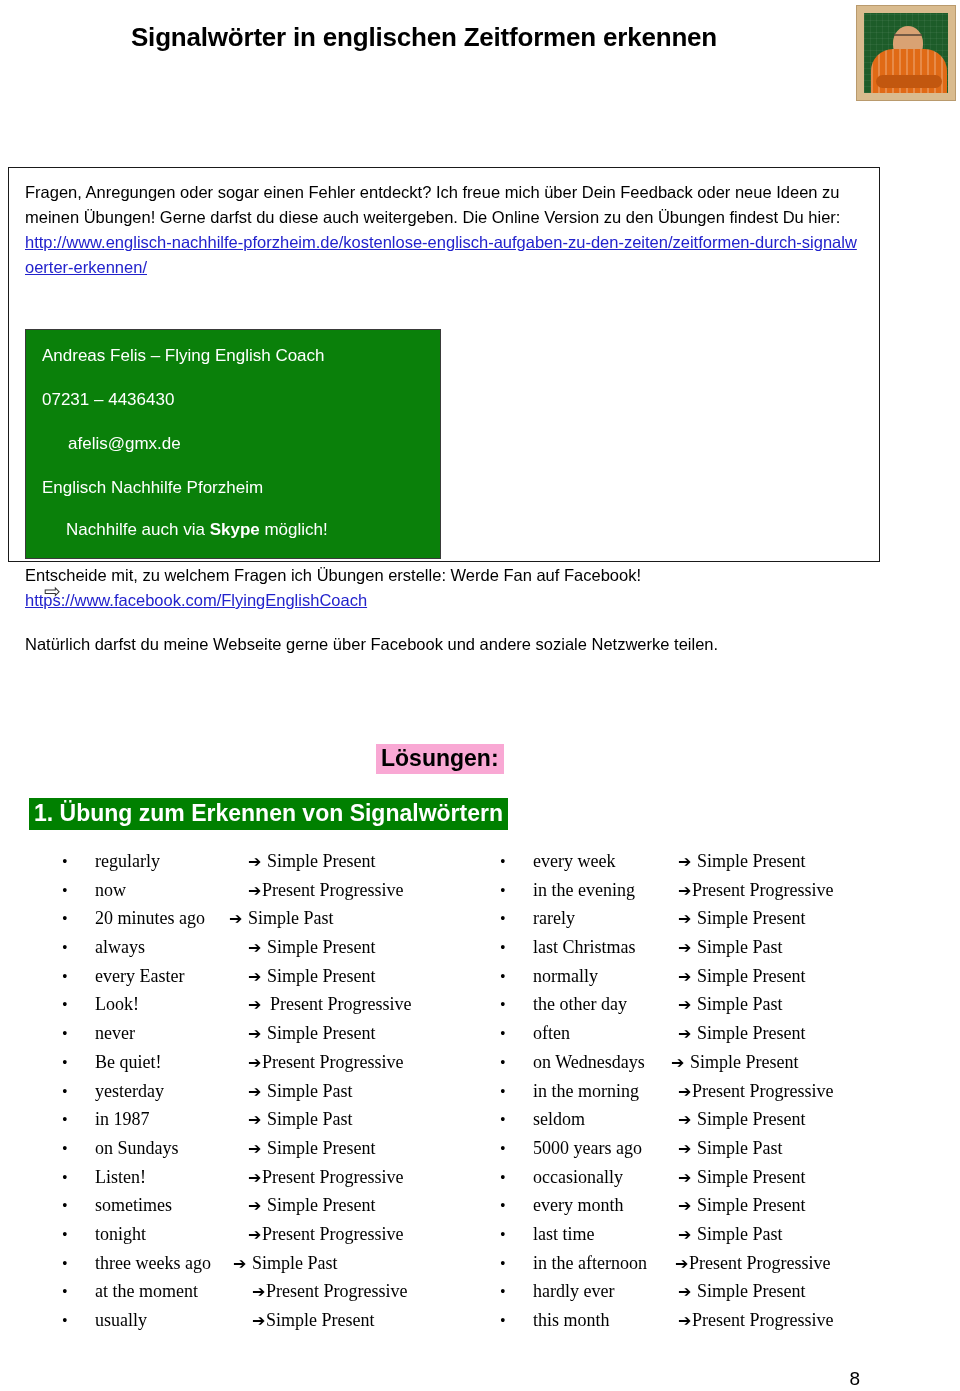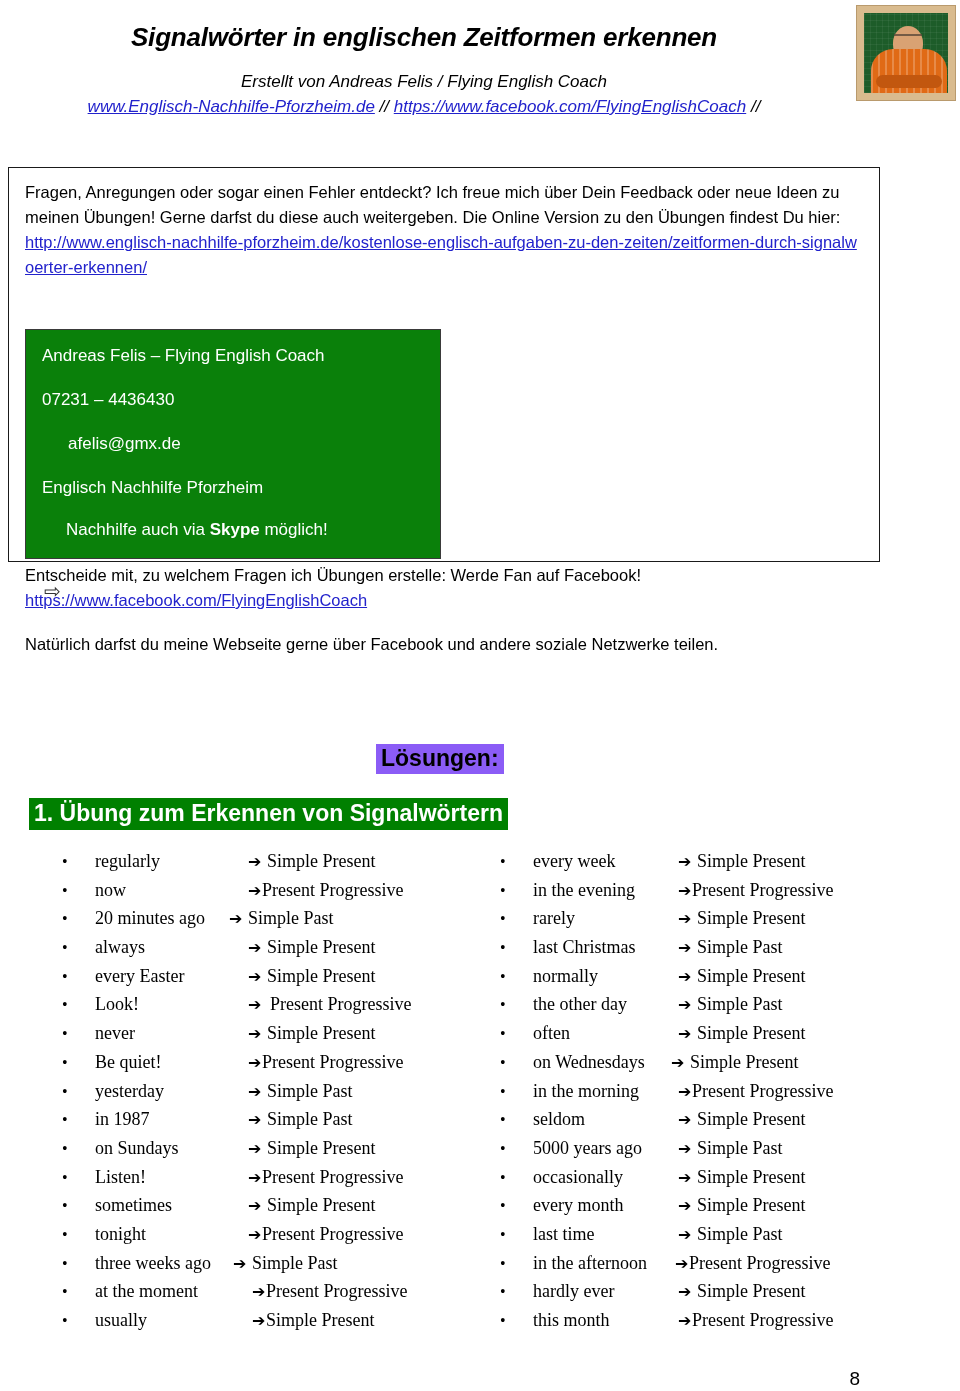--- a/index.html
+++ b/index.html
@@ -15,21 +15,20 @@
     color: #000000;
     overflow: hidden;
   }
 
   
   #header {
     position: absolute;
     left: 0; top: 0;
     width: 960px;
     height: 160px;
-    font-style: italic;
   }
   #doc-title {
     position: absolute;
     left: 0; top: 22px;
     width: 848px;
     text-align: center;
     font-size: 26px;
     font-weight: bold;
     letter-spacing: -0.2px;
     color: #000;
@@ -190,21 +189,21 @@
     position: absolute;
     left: 16px; top: 467px;
     font-size: 16.5px;
     white-space: nowrap;
   }
 
   
   #solutions-label {
     position: absolute;
     left: 376px; top: 744px;
-    background: #8b5cf6;
+    background: #f9a8d4;
     color: #000000;
     font-size: 23px;
     font-weight: bold;
     padding: 2px 5px 4px 5px;
     line-height: 1.05;
   }
   #exercise-heading {
     position: absolute;
     left: 29px; top: 798px;
     background: #008000;
@@ -266,25 +265,21 @@
     color: #000;
   }
 </style>
 </head>
 <body>
 
 <div id="header">
 
   <div id="doc-title">Signalwörter in englischen Zeitformen erkennen</div>
 
-  <div id="created-by">Erstellt von Andreas Felis / Flying English Coach</div>
-
-  <div id="link-line-1">
-    <span class="doclink">www.Englisch-Nachhilfe-Pforzheim.de</span><span> // </span><span class="doclink">https://www.facebook.com/FlyingEnglishCoach</span><span> //</span>
-  </div>
+
 
 </div>
 
 <div id="author-photo">
   <div id="photo-inner">
     <div id="photo-head"></div>
     <div id="photo-glasses"></div>
     <div id="photo-body"></div>
     <div id="photo-arms"></div>
   </div>

